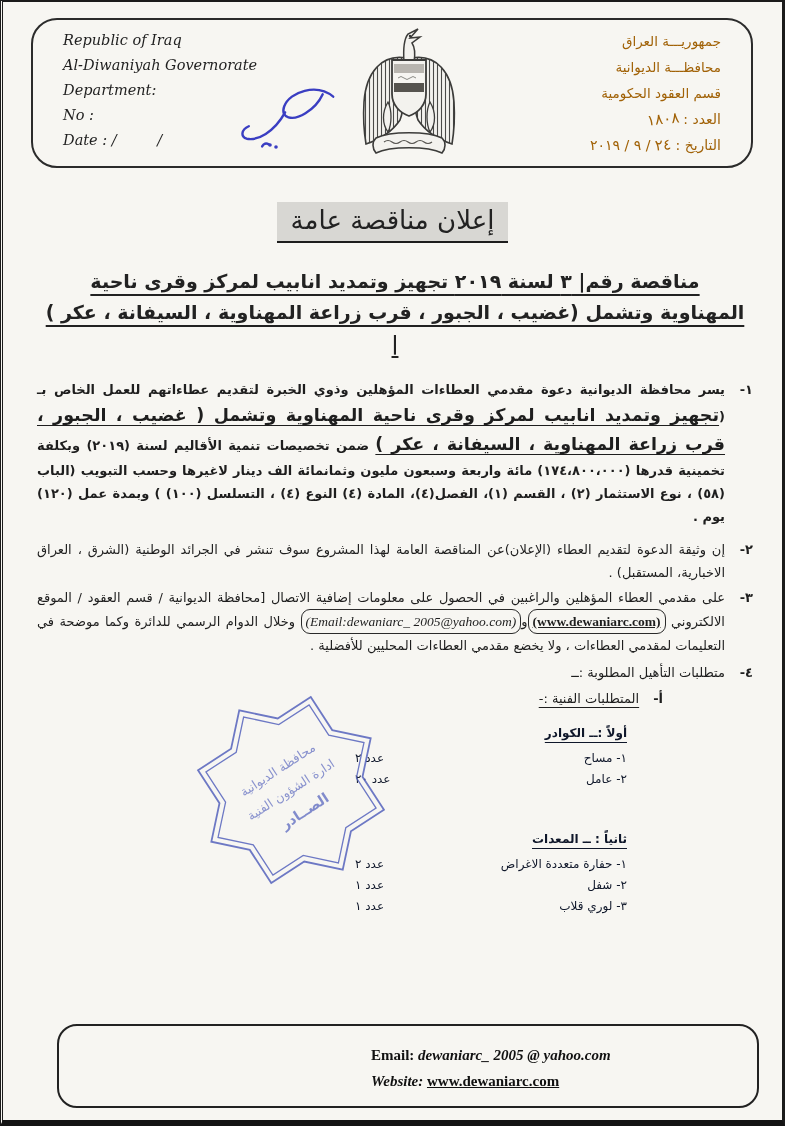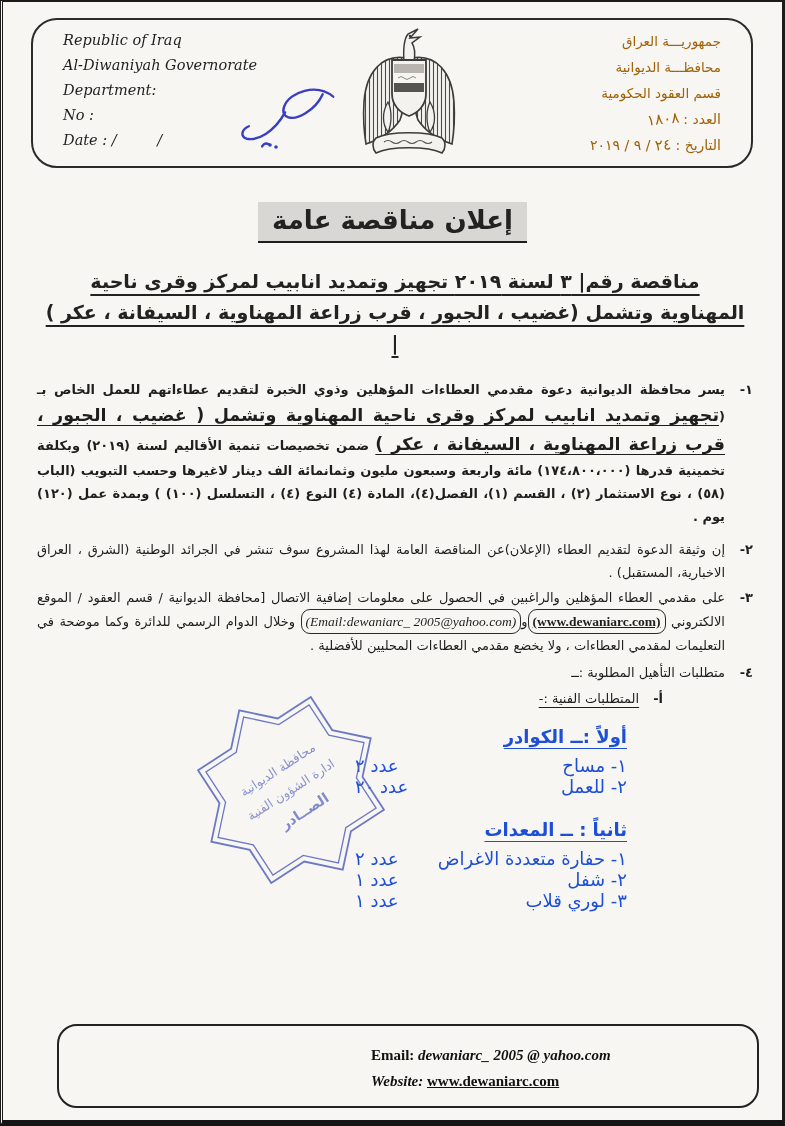--- a/index.html
+++ b/index.html
@@ -27,21 +27,21 @@
     font-size:13.5px; line-height:26px; color:#a16207;
   }
   .hdr-ar .num-line{font-size:14px;}
   .hand{display:inline-block; transform:rotate(-6deg); font-size:15px; letter-spacing:2px;}
   .emblem-wrap{position:absolute; left:315px; top:6px; width:122px; height:134px;}
   .sig-wrap{position:absolute; left:185px; top:62px; width:140px; height:72px;}
   
   .title-row{position:absolute; left:0; top:200px; width:100%; text-align:center;}
   .title-box{
     display:inline-block; background:#d8d7d3; padding:3px 14px 6px 14px;
-    font-size:26px; font-weight:bold; border-bottom:2.5px solid #1d1d1d;
+    font-size:26px; font-weight:normal; border-bottom:2.5px solid #1d1d1d;
     direction:rtl;
   }
   
   .subject{
     position:absolute; left:42px; top:264px; width:700px; direction:rtl;
     text-align:center; font-size:19px; font-weight:bold; line-height:31px;
     text-decoration:underline; text-underline-offset:6px; text-decoration-thickness:1.5px;
   }
   
   .content{position:absolute; left:34px; top:376px; width:718px; direction:rtl;}
@@ -52,23 +52,23 @@
   .item2{margin-top:10px;}
   .item3{margin-top:2px;}
   .item4{margin-top:4px;}
   .ltr{direction:ltr; unicode-bidi:isolate; display:inline-block; font-family:"Liberation Serif", serif; font-size:13.5px;}
   .linkbox{border:1.5px solid #2a2a2a; border-radius:9px; padding:0 4px; font-weight:bold; text-decoration:underline;}
   .emailbox{border:1.2px solid #2a2a2a; border-radius:9px; padding:0 4px; font-style:italic;}
   .sub-a{margin-top:3px; padding-right:62px;}
   .sub-a .aletter{display:inline-block; margin-left:14px; font-weight:bold;}
   .sub-a .utext{text-decoration:underline; text-underline-offset:4px;}
   
-  .req-block{direction:rtl; margin-right:128px; width:272px; font-size:18px; color:#1d4ed8;}
+  .req-block{direction:rtl; margin-right:128px; width:272px; font-size:12px; color:#0f172a;}
   .req-cadres{margin-top:16px;}
-  .req-equip{margin-top:22px;}
+  .req-equip{margin-top:42px;}
   .req-heading{text-decoration:underline; text-underline-offset:5px; font-weight:bold; margin-bottom:8px;}
   .req-row{display:flex; justify-content:space-between; line-height:21px;}
   .req-row .rname{white-space:nowrap;}
   .req-row .rqty{white-space:nowrap;}
   
   .stamp{position:absolute; left:182px; top:682px; width:212px; height:212px; opacity:.85; pointer-events:none;}
   
   .footer-box{
     position:absolute; left:54px; top:1022px; width:702px; height:84px;
     border:2.5px solid #222; border-radius:20px; box-sizing:border-box;
@@ -189,21 +189,21 @@
       </div>
     </div>
 
     <div class="req-block req-cadres">
       <div class="req-heading">أولاً :ــ الكوادر</div>
       <div class="req-row">
         <span class="rname"><span>١-</span> <span>مساح</span></span>
         <span class="rqty">عدد ٢</span>
       </div>
       <div class="req-row">
-        <span class="rname"><span>٢-</span> <span>للعمل</span></span>
+        <span class="rname"><span>٢-</span> <span>عامل</span></span>
         <span class="rqty">عدد ٢٠</span>
       </div>
     </div>
 
     <div class="req-block req-equip">
       <div class="req-heading">ثانياً : ــ المعدات</div>
       <div class="req-row">
         <span class="rname"><span>١-</span> <span>حفارة متعددة الاغراض</span></span>
         <span class="rqty">عدد ٢</span>
       </div>

